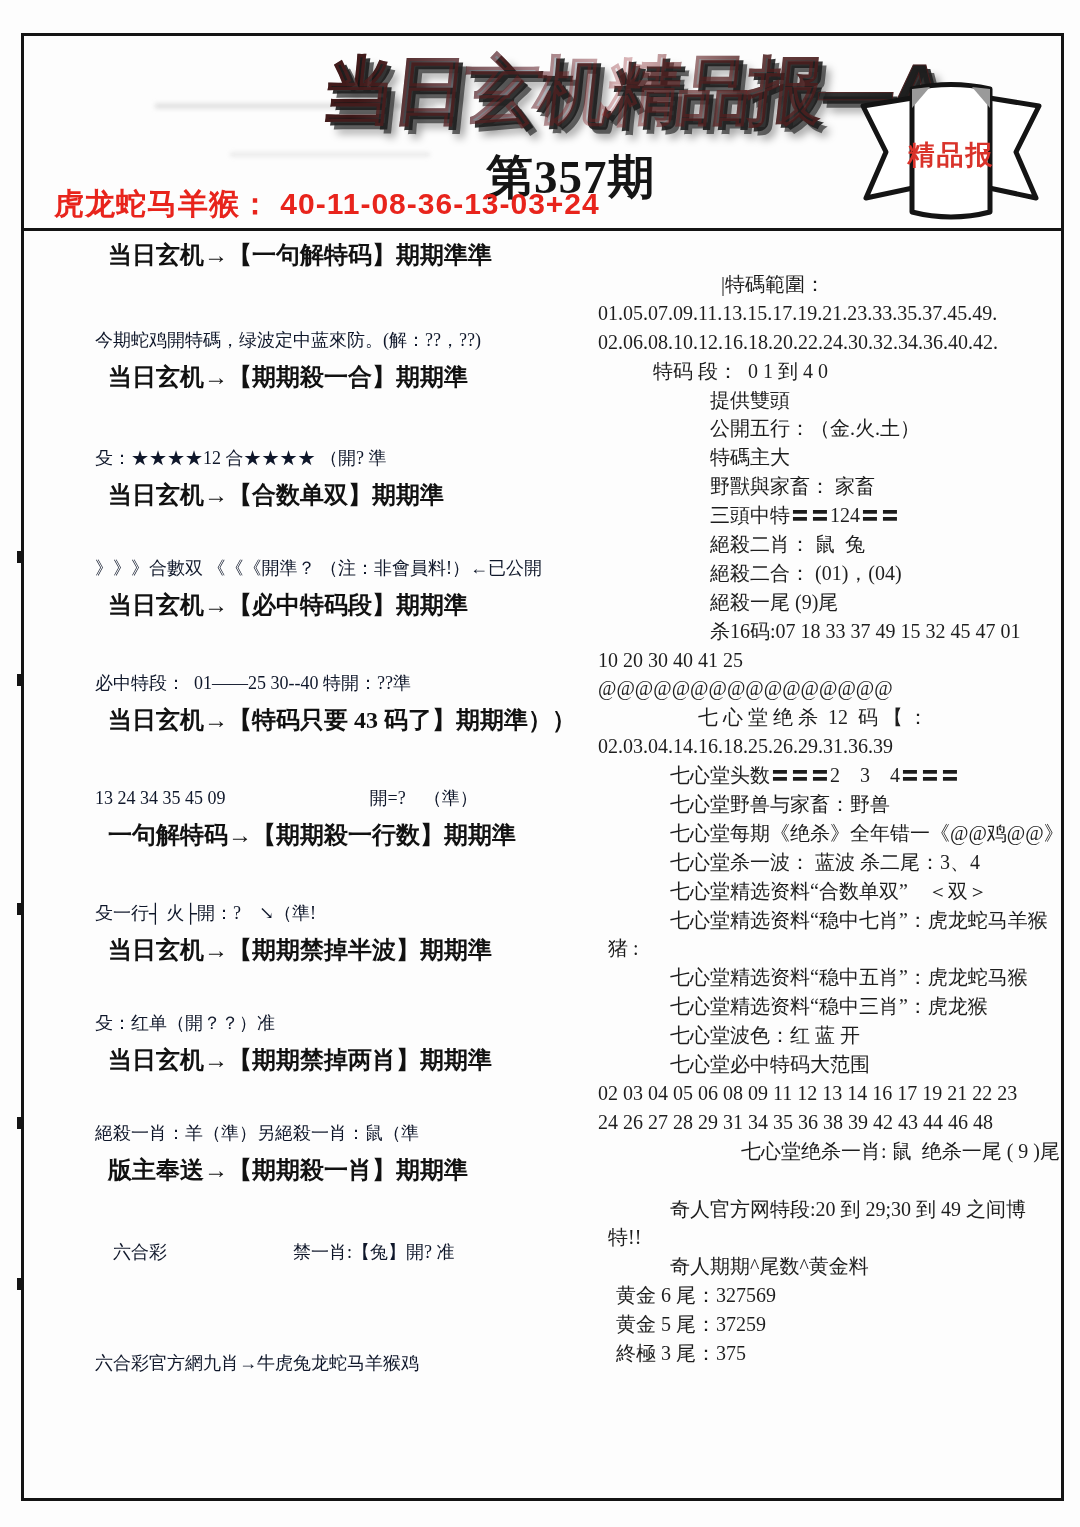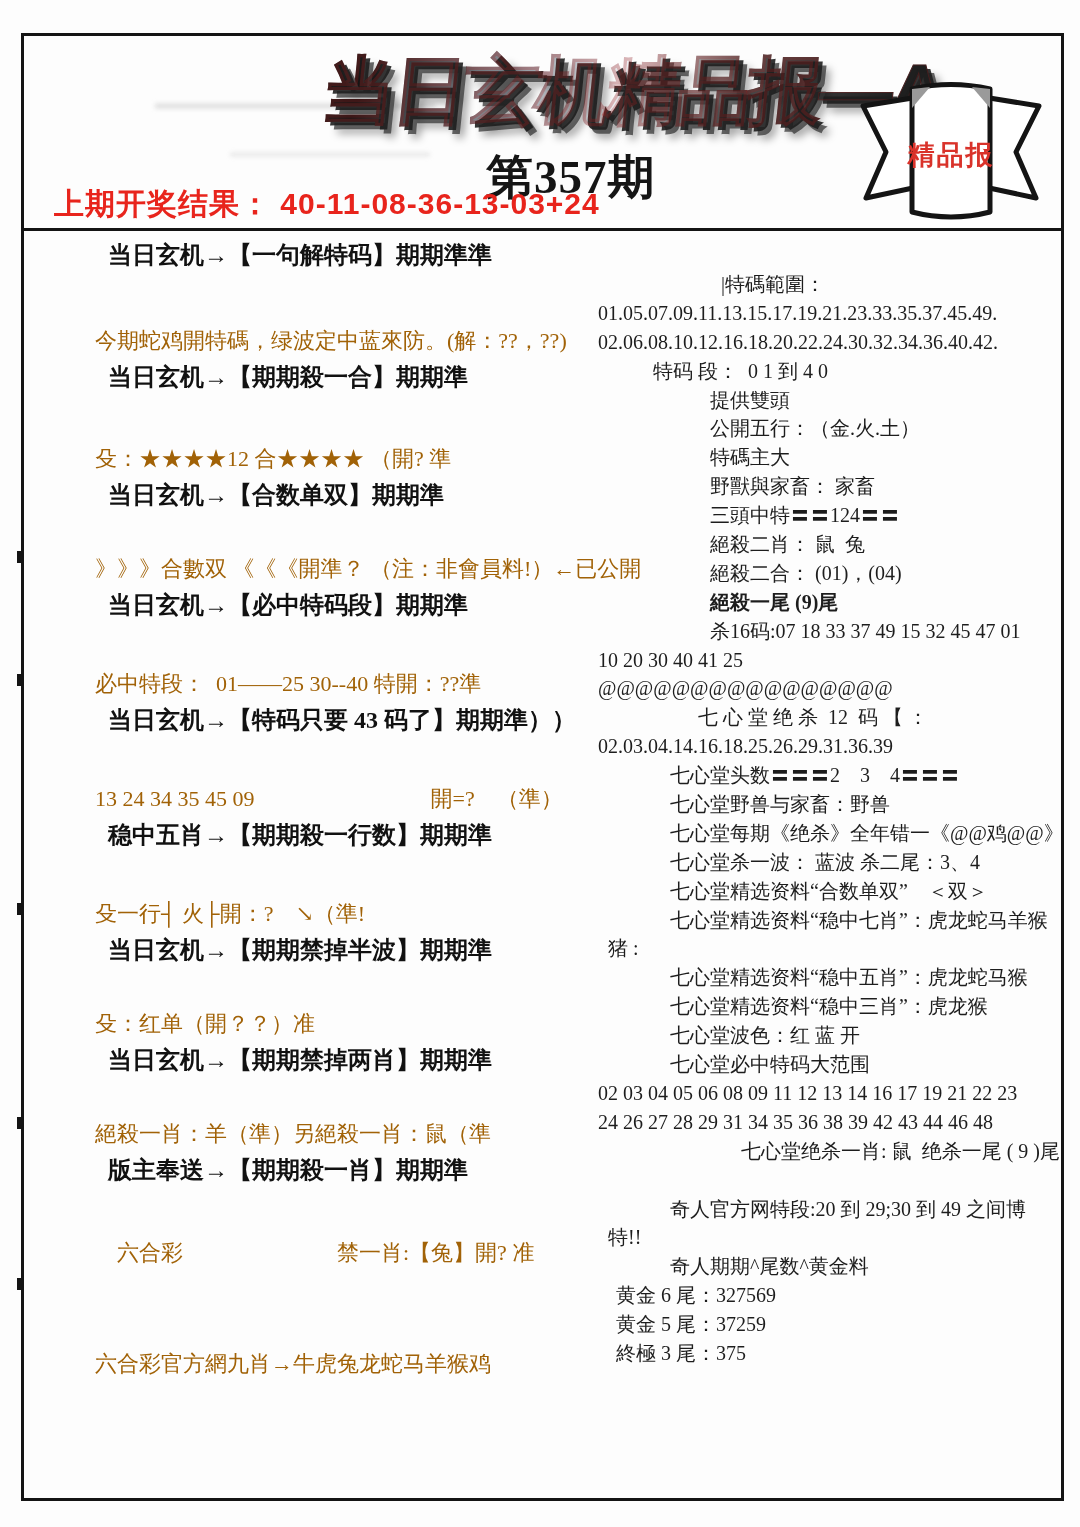--- a/index.html
+++ b/index.html
@@ -29,21 +29,21 @@
   .ribbon{position:absolute;left:853px;top:56px;width:196px;height:175px;}
   .ribbon-label{font-family:"Liberation Sans","DejaVu Sans",sans-serif;font-weight:bold;
     font-size:27px;fill:#d9322a;letter-spacing:2px;}
   
   #left-col{position:absolute;left:80px;top:0;width:580px;}
   .lblock{position:absolute;left:0;width:580px;}
   .lblock:nth-child(1){top:237px}.lblock:nth-child(2){top:322px}.lblock:nth-child(3){top:440px}
   .lblock:nth-child(4){top:550px}.lblock:nth-child(5){top:665px}.lblock:nth-child(6){top:780px}
   .lblock:nth-child(7){top:895px}.lblock:nth-child(8){top:1005px}.lblock:nth-child(9){top:1115px}
   .lblock:nth-child(10){top:1234px}.lblock:nth-child(11){top:1345px}
-  .lline{white-space:pre;font-size:22px;line-height:37px;min-height:37px;padding-left:15px;color:#a16207;}
+  .lline{white-space:pre;font-size:18px;line-height:37px;min-height:37px;padding-left:15px;color:#0f172a;}
   .lline.bold{font-weight:bold;font-size:24px;padding-left:28px;color:#111;}
   
   #right-col{position:absolute;left:598px;top:270px;width:462px;}
   .rline{white-space:pre;font-size:20px;line-height:28.9px;height:28.9px;color:#1d1d1d;}
 </style>
 </head>
 <body>
 
 <div id="page">
 
@@ -53,21 +53,21 @@
   <div class="smudge s1"></div>
   <div class="smudge s2"></div>
   <div class="nub n1"></div>
   <div class="nub n2"></div>
   <div class="nub n3"></div>
   <div class="nub n4"></div>
   <div class="nub n5"></div>
 
   <div class="title3d">当日玄机精品报—A</div>
   <div class="issue">第357期</div>
-  <div class="lastdraw"><span>上期开奖结果：</span> <span>40-11-08-36-13-03+24</span></div>
+  <div class="lastdraw"><span>虎龙蛇马羊猴：</span> <span>40-11-08-36-13-03+24</span></div>
 
   <svg class="ribbon" viewBox="0 0 196 175">
 
     <polygon points="72,40 10,50 33,96 13,142 74,129" fill="#ffffff" stroke="#141414" stroke-width="5" stroke-linejoin="round"></polygon>
     <polygon points="124,40 186,50 163,96 183,142 122,129" fill="#ffffff" stroke="#141414" stroke-width="5" stroke-linejoin="round"></polygon>
 
     <path d="M59,33 Q98,24 137,33 L137,156 Q98,166 59,156 Z" fill="#ffffff" stroke="#141414" stroke-width="5" stroke-linejoin="round"></path>
     <polygon points="59,33 77,31 59,52" fill="#9a9a9a"></polygon>
     <polygon points="137,33 119,31 137,52" fill="#9a9a9a"></polygon>
     <text class="ribbon-label" x="98" y="108" text-anchor="middle">精品报</text>
@@ -88,21 +88,21 @@
       <div class="lblock">
         <div class="lline">》》》合數双 《《《開準？ （注：非會員料!）←已公開</div>
         <div class="lline bold">当日玄机→【必中特码段】期期準</div>
       </div>
       <div class="lblock">
         <div class="lline">必中特段：  01——25 30--40 特開：??準</div>
         <div class="lline bold">当日玄机→【特码只要 43 码了】期期準））</div>
       </div>
       <div class="lblock">
         <div class="lline">13 24 34 35 45 09　　　　　　　　開=?　（準）</div>
-        <div class="lline bold">稳中五肖→【期期殺一行数】期期準</div>
+        <div class="lline bold">一句解特码→【期期殺一行数】期期準</div>
       </div>
       <div class="lblock">
         <div class="lline">殳一行┤ 火├開：?　↘（準!</div>
         <div class="lline bold">当日玄机→【期期禁掉半波】期期準</div>
       </div>
       <div class="lblock">
         <div class="lline">殳：红单（開？？）准</div>
         <div class="lline bold">当日玄机→【期期禁掉两肖】期期準</div>
       </div>
       <div class="lblock">
@@ -121,21 +121,21 @@
       <div class="rline" style="padding-left: 0px;">01.05.07.09.11.13.15.17.19.21.23.33.35.37.45.49.</div>
       <div class="rline" style="padding-left: 0px;">02.06.08.10.12.16.18.20.22.24.30.32.34.36.40.42.</div>
       <div class="rline" style="padding-left: 55px;">特码 段：  0 1 到 4 0</div>
       <div class="rline" style="padding-left: 112px;">提供雙頭</div>
       <div class="rline" style="padding-left: 112px;">公開五行：（金.火.土）</div>
       <div class="rline" style="padding-left: 112px;">特碼主大</div>
       <div class="rline" style="padding-left: 112px;">野獸與家畜： 家畜</div>
       <div class="rline" style="padding-left: 112px;">三頭中特〓〓124〓〓</div>
       <div class="rline" style="padding-left: 112px;">絕殺二肖： 鼠  兔</div>
       <div class="rline" style="padding-left: 112px;">絕殺二合： (01)，(04)</div>
-      <div class="rline" style="padding-left: 112px; font-weight: bold;">絕殺一尾 (9)尾</div>
+      <div class="rline" style="padding-left: 112px;">絕殺一尾 (9)尾</div>
       <div class="rline" style="padding-left: 112px;">杀16码:07 18 33 37 49 15 32 45 47 01</div>
       <div class="rline" style="padding-left: 0px;">10 20 30 40 41 25</div>
       <div class="rline" style="padding-left: 0px;">@@@@@@@@@@@@@@@@</div>
       <div class="rline" style="padding-left: 100px;">七 心 堂 绝 杀  12  码 【 ：</div>
       <div class="rline" style="padding-left: 0px;">02.03.04.14.16.18.25.26.29.31.36.39</div>
       <div class="rline" style="padding-left: 72px;">七心堂头数〓〓〓2　3　4〓〓〓</div>
       <div class="rline" style="padding-left: 72px;">七心堂野兽与家畜：野兽</div>
       <div class="rline" style="padding-left: 72px;">七心堂每期《绝杀》全年错一《@@鸡@@》</div>
       <div class="rline" style="padding-left: 72px;">七心堂杀一波： 蓝波 杀二尾：3、4</div>
       <div class="rline" style="padding-left: 72px;">七心堂精选资料“合数单双”　＜双＞</div>

